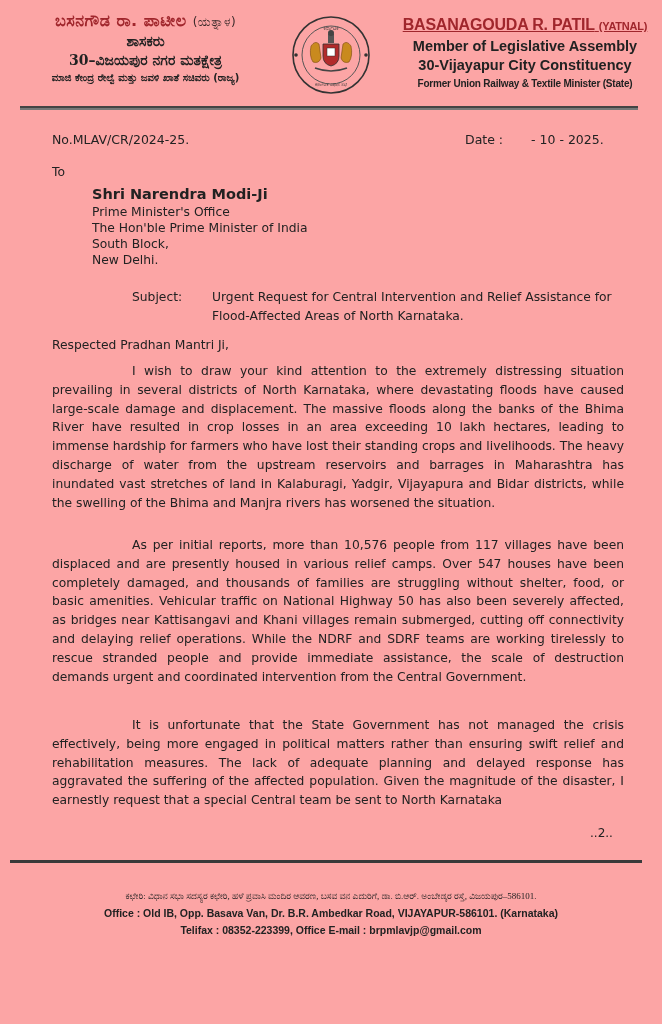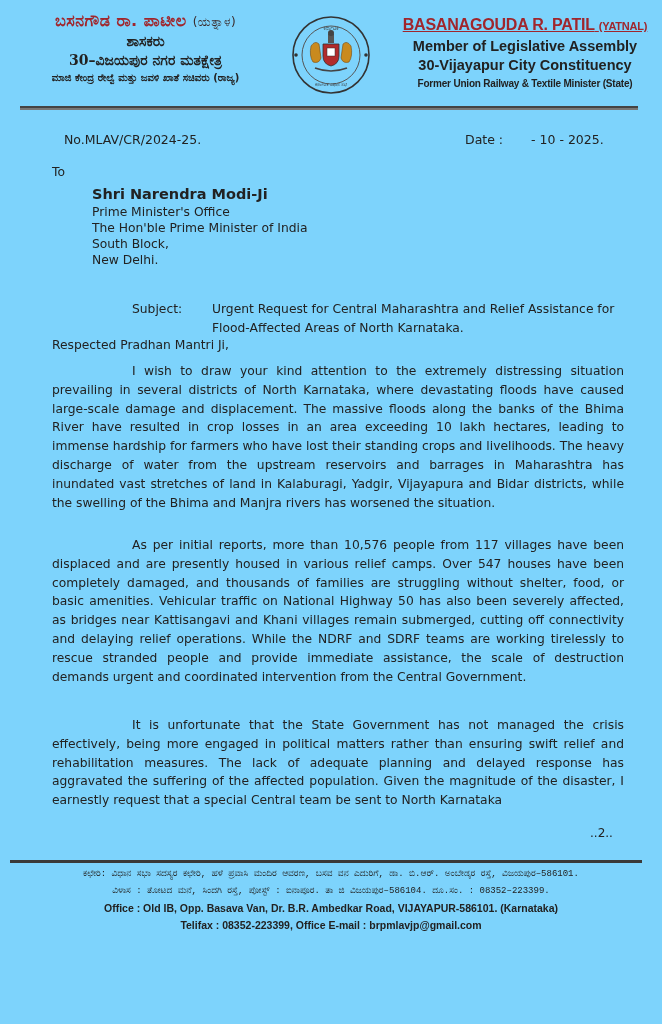--- a/index.html
+++ b/index.html
@@ -1,17 +1,17 @@
 <!DOCTYPE html>
 <html><head>
   <meta charset="utf-8">
   <style>
     html, body { margin: 0; padding: 0; background: #ffffff; }
     body { width: 662px; height: 1024px; position: relative; overflow: hidden; color: #1c1c1c; font-family: "DejaVu Sans", sans-serif; }
-    .page { position: absolute; left: 0; top: 0; width: 662px; height: 1024px; background: #7dd3fc; }
+    .page { position: absolute; left: 0; top: 0; width: 662px; height: 1024px; background: #fca5a5; }
 
     
     .hdr-left { position: absolute; left: 18px; top: 10px; width: 255px; text-align: center; }
     .kn-name { color: #a0262c; font-family: "DejaVu Sans", sans-serif; font-size: 16px; font-weight: bold; letter-spacing: 0.5px; line-height: 22px; }
     .kn-name .paren { color: #3a2a2a; font-size: 12px; font-weight: normal; }
     .kn-title { font-size: 14px; font-weight: bold; line-height: 17px; color: #222; }
     .kn-const { font-size: 14px; font-weight: bold; line-height: 20px; color: #222; font-family: "DejaVu Serif", serif; }
     .kn-former { font-size: 10px; font-weight: bold; line-height: 16px; color: #222; }
 
     .emblem { position: absolute; left: 287px; top: 14px; width: 88px; height: 82px; }
@@ -19,44 +19,44 @@
     .hdr-right { position: absolute; left: 395px; top: 14px; width: 260px; text-align: center; }
     .en-name { color: #a0262c; font-family: "Liberation Sans", sans-serif; font-weight: bold; font-size: 16px; line-height: 22px; letter-spacing: -0.2px; text-decoration: underline; }
     .en-name .paren { font-size: 11px; }
     .en-title { font-family: "Liberation Sans", sans-serif; font-size: 14.5px; font-weight: bold; line-height: 19px; color: #222; }
     .en-former { font-family: "Liberation Sans", sans-serif; font-size: 10px; font-weight: bold; line-height: 18px; color: #222; letter-spacing: -0.2px; }
 
     .rule-top { position: absolute; left: 20px; top: 106px; width: 618px; height: 4px; background: linear-gradient(#444 0 45%, #fff 45% 60%, #777 60% 100%); }
 
     
     .txt { font-family: "DejaVu Sans", sans-serif; font-size: 12.3px; line-height: 19px; color: #222; }
-    .refno { position: absolute; left: 52px; top: 130px; font-size: 12.5px; margin-left: 12px; }
+    .refno { position: absolute; left: 52px; top: 130px; font-size: 12.5px; }
     .date { position: absolute; left: 465px; top: 130px; font-size: 12.5px; }
     .date .gap { display: inline-block; width: 28px; }
     .to { position: absolute; left: 52px; top: 163px; }
     .addr { position: absolute; left: 92px; top: 184px; }
     .addr .addressee { font-size: 14.5px; font-weight: bold; line-height: 20px; }
     .addr .line { display: block; line-height: 16px; font-size: 12.3px; }
 
-    .subject { position: absolute; left: 132px; top: 300px; width: 500px; display: flex; }
+    .subject { position: absolute; left: 132px; top: 288px; width: 500px; display: flex; }
     .subject .lbl { width: 80px; }
     .subject .val { width: 420px; line-height: 19px; }
 
     .salute { position: absolute; left: 52px; top: 336px; }
 
     .para { position: absolute; left: 52px; width: 572px; text-align: justify; text-indent: 80px; line-height: 18.8px; }
     .p1 { top: 362px; }
     .p2 { top: 536px; }
     .p3 { top: 716px; }
     .pagecont { position: absolute; left: 590px; top: 824px; font-size: 12px; }
 
     .rule-bot { position: absolute; left: 10px; top: 860px; width: 632px; height: 3px; background: #3a3a3a; }
 
     .footer { position: absolute; left: 0; top: 866px; width: 662px; text-align: center; }
-    .ft-kn { font-size: 9px; line-height: 17px; color: #222; font-family: Liberation Mono, monospace; }
+    .ft-kn { font-size: 9px; line-height: 17px; color: #222; font-family: Liberation Serif, serif; margin-top: 22px; }
     .ft-en { font-family: "Liberation Sans", sans-serif; font-size: 10.5px; font-weight: bold; line-height: 17px; color: #222; }
   </style>
 </head>
 <body>
 
 <div class="page">
 
   <div class="hdr-left">
     <div class="kn-name">
       <span>ಬಸನಗೌಡ ರಾ. ಪಾಟೀಲ</span>
@@ -110,33 +110,32 @@
   <div class="txt addr">
     <div class="addressee">Shri Narendra Modi-Ji</div>
     <span class="line">Prime Minister's Office</span>
     <span class="line">The Hon'ble Prime Minister of India</span>
     <span class="line">South Block,</span>
     <span class="line">New Delhi.</span>
   </div>
 
   <div class="txt subject">
     <div class="lbl">Subject:</div>
-    <div class="val">Urgent Request for Central Maharashtra and Relief Assistance for Flood-Affected Areas of North Karnataka.</div>
+    <div class="val">Urgent Request for Central Intervention and Relief Assistance for Flood-Affected Areas of North Karnataka.</div>
   </div>
 
   <div class="txt salute">Respected Pradhan Mantri Ji,</div>
 
   <div class="txt para p1">I wish to draw your kind attention to the extremely distressing situation prevailing in several districts of North Karnataka, where devastating floods have caused large-scale damage and displacement. The massive floods along the banks of the Bhima River have resulted in crop losses in an area exceeding 10 lakh hectares, leading to immense hardship for farmers who have lost their standing crops and livelihoods. The heavy discharge of water from the upstream reservoirs and barrages in Maharashtra has inundated vast stretches of land in Kalaburagi, Yadgir, Vijayapura and Bidar districts, while the swelling of the Bhima and Manjra rivers has worsened the situation.</div>
   <div class="txt para p2">As per initial reports, more than 10,576 people from 117 villages have been displaced and are presently housed in various relief camps. Over 547 houses have been completely damaged, and thousands of families are struggling without shelter, food, or basic amenities. Vehicular traffic on National Highway 50 has also been severely affected, as bridges near Kattisangavi and Khani villages remain submerged, cutting off connectivity and delaying relief operations. While the NDRF and SDRF teams are working tirelessly to rescue stranded people and provide immediate assistance, the scale of destruction demands urgent and coordinated intervention from the Central Government.</div>
   <div class="txt para p3">It is unfortunate that the State Government has not managed the crisis effectively, being more engaged in political matters rather than ensuring swift relief and rehabilitation measures. The lack of adequate planning and delayed response has aggravated the suffering of the affected population. Given the magnitude of the disaster, I earnestly request that a special Central team be sent to North Karnataka</div>
 
   <div class="txt pagecont">..2..</div>
 
   <div class="rule-bot"></div>
 
   <div class="footer">
     <div class="ft-kn">ಕಛೇರಿ: ವಿಧಾನ ಸಭಾ ಸದಸ್ಯರ ಕಛೇರಿ, ಹಳೆ ಪ್ರವಾಸಿ ಮಂದಿರ ಆವರಣ, ಬಸವ ವನ ಎದುರಿಗೆ, ಡಾ. ಬಿ.ಆರ್. ಅಂಬೇಡ್ಕರ ರಸ್ತೆ, ವಿಜಯಪುರ–586101.</div>
-    <div class="ft-kn">ವಿಳಾಸ : ತೋಟದ ಮನೆ, ಸಿಂದಗಿ ರಸ್ತೆ, ಪೋಸ್ಟ್ : ಐನಾಪೂರ. ತಾ ಜಿ ವಿಜಯಪುರ–586104. ದೂ.ಸಂ. : 08352–223399.</div>
     <div class="ft-en">Office : Old IB, Opp. Basava Van, Dr. B.R. Ambedkar Road, VIJAYAPUR-586101. (Karnataka)</div>
     <div class="ft-en">Telifax : 08352-223399, Office E-mail : brpmlavjp@gmail.com</div>
   </div>
 
 </div>
 
 </body></html>

